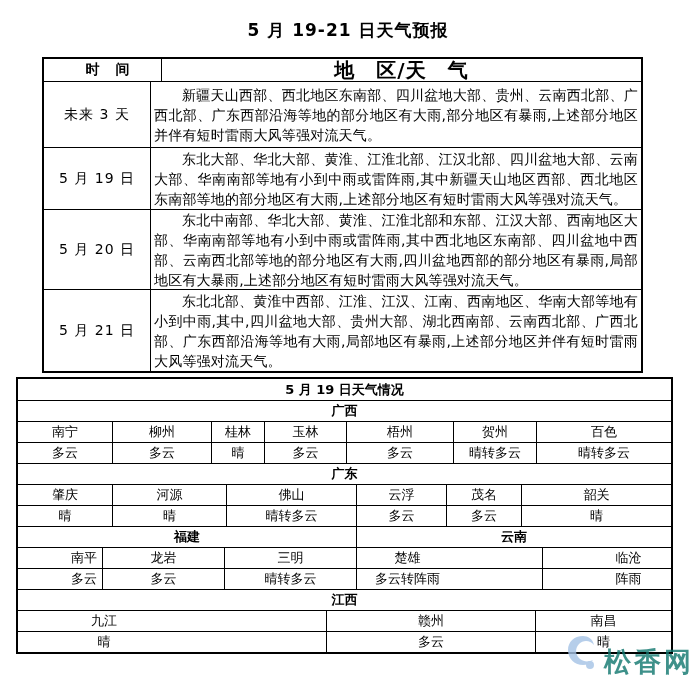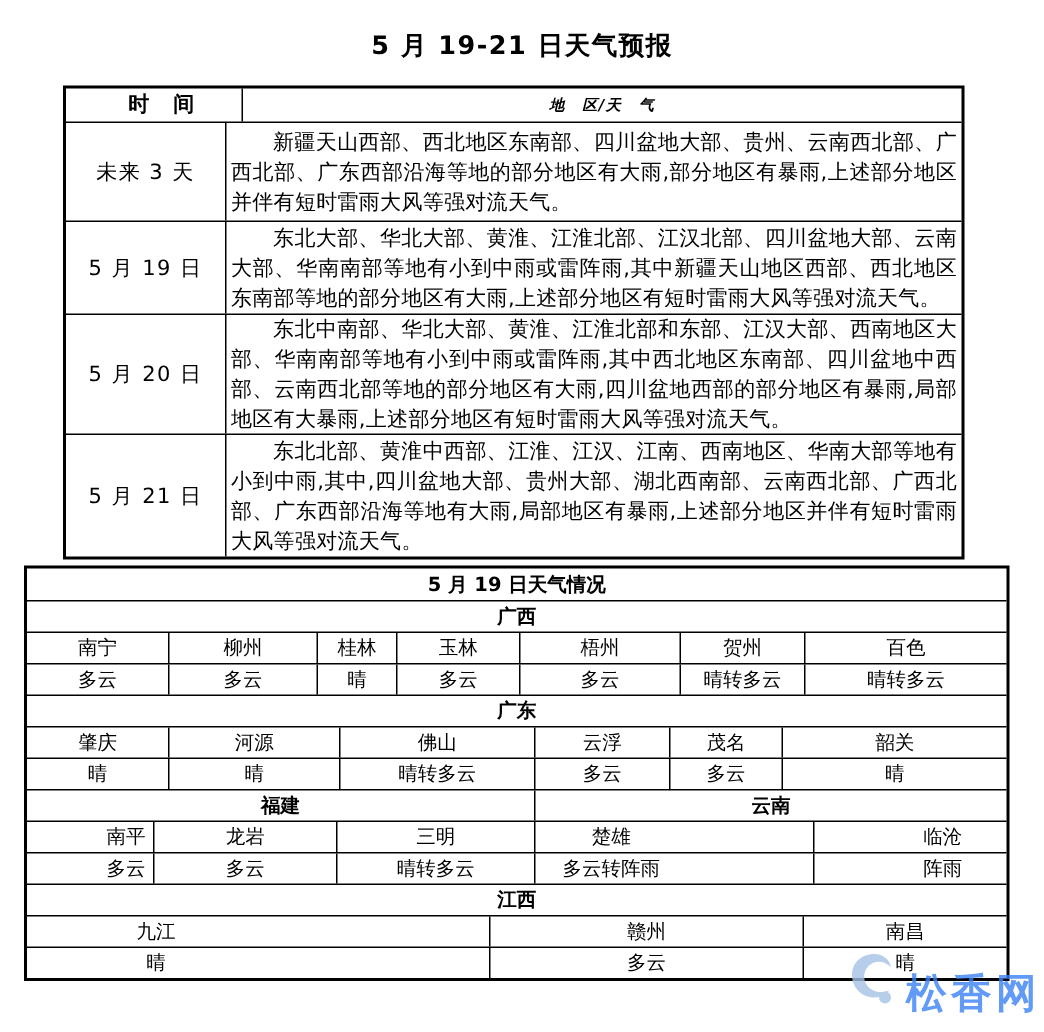--- a/index.html
+++ b/index.html
@@ -12,21 +12,21 @@
   
   .t1 { position:absolute; left:42px; top:57px; width:601px; border:2px solid #000; background:#fff; }
   .t1-row { display:flex; border-top:1px solid #000; }
   .t1-row:first-child { border-top:none; }
   .t1-time { width:107px; flex:none; border-right:1px solid #000; display:flex;
              align-items:center; justify-content:center; font-size:14px; letter-spacing:1px; }
   .t1-text { flex:1; display:flex; align-items:center; padding:1px 3px; overflow:hidden; }
   .t1-text p { font-size:14px; line-height:20px; text-align:justify; text-indent:28px;
                width:100%; letter-spacing:0.2px; }
   .t1-header { height:22px; font-weight:bold;padding-left:11px; }
-  .t1-header .t1-text { justify-content:center; font-size:10px; letter-spacing:1px;font-style:italic; }
+  .t1-header .t1-text { justify-content:center; font-size:20px; letter-spacing:1px; }
   .rh1 { height:66px; } .rh2 { height:62px; } .rh3 { height:80px; } .rh4 { height:82px; }
 
   
   .t2 { position:absolute; left:16px; top:377px; width:657px; border:2px solid #000; background:transparent; }
   .t2-row { display:flex; border-top:1px solid #000; height:21px; }
   .t2-row:first-child { border-top:none; }
   .t2 .cell { display:flex; align-items:center; justify-content:center; font-size:13px;
               border-left:1px solid #000; overflow:hidden; white-space:nowrap; }
   .t2 .cell:first-child { border-left:none; }
   .full { flex:1; }
@@ -47,21 +47,21 @@
   .row-fy > :nth-child(3){width:132px;flex:none;text-align:right;} .row-fy > :nth-child(4){width:102px;flex:none;}
   .row-fy > :nth-child(5){width:84px;flex:none;margin-top:48px;} .row-fy > :nth-child(6){flex:1;padding-left:43px;}
 
   .row-jx > :nth-child(1){width:172px;flex:none;} .row-jx > :nth-child(2){width:136px;flex:none;margin-top:24px;}
   .row-jx > :nth-child(3){width:209px;flex:none;} .row-jx > :nth-child(4){flex:1;}
 
   
   .watermark { position:absolute; right:2px; bottom:8px; display:flex; align-items:center;
                gap:4px; z-index:5; pointer-events:none; opacity:0.8; }
   .wm-logo { width:34px; height:36px; }
-  .wm-text { font-size:27px; font-weight:bold; color:#3b82f6; letter-spacing:3px;margin-top:20px; }
+  .wm-text { font-size:27px; font-weight:bold; color:#0f766e; letter-spacing:3px;margin-top:20px; }
 </style>
 </head>
 <body>
 
 <div class="page-title">5 月 19-21 日天气预报</div>
 
 <div class="t1">
   <div class="t1-row t1-header">
     <div class="t1-time">时　间</div>
     <div class="t1-text">地　区/天　气</div>

